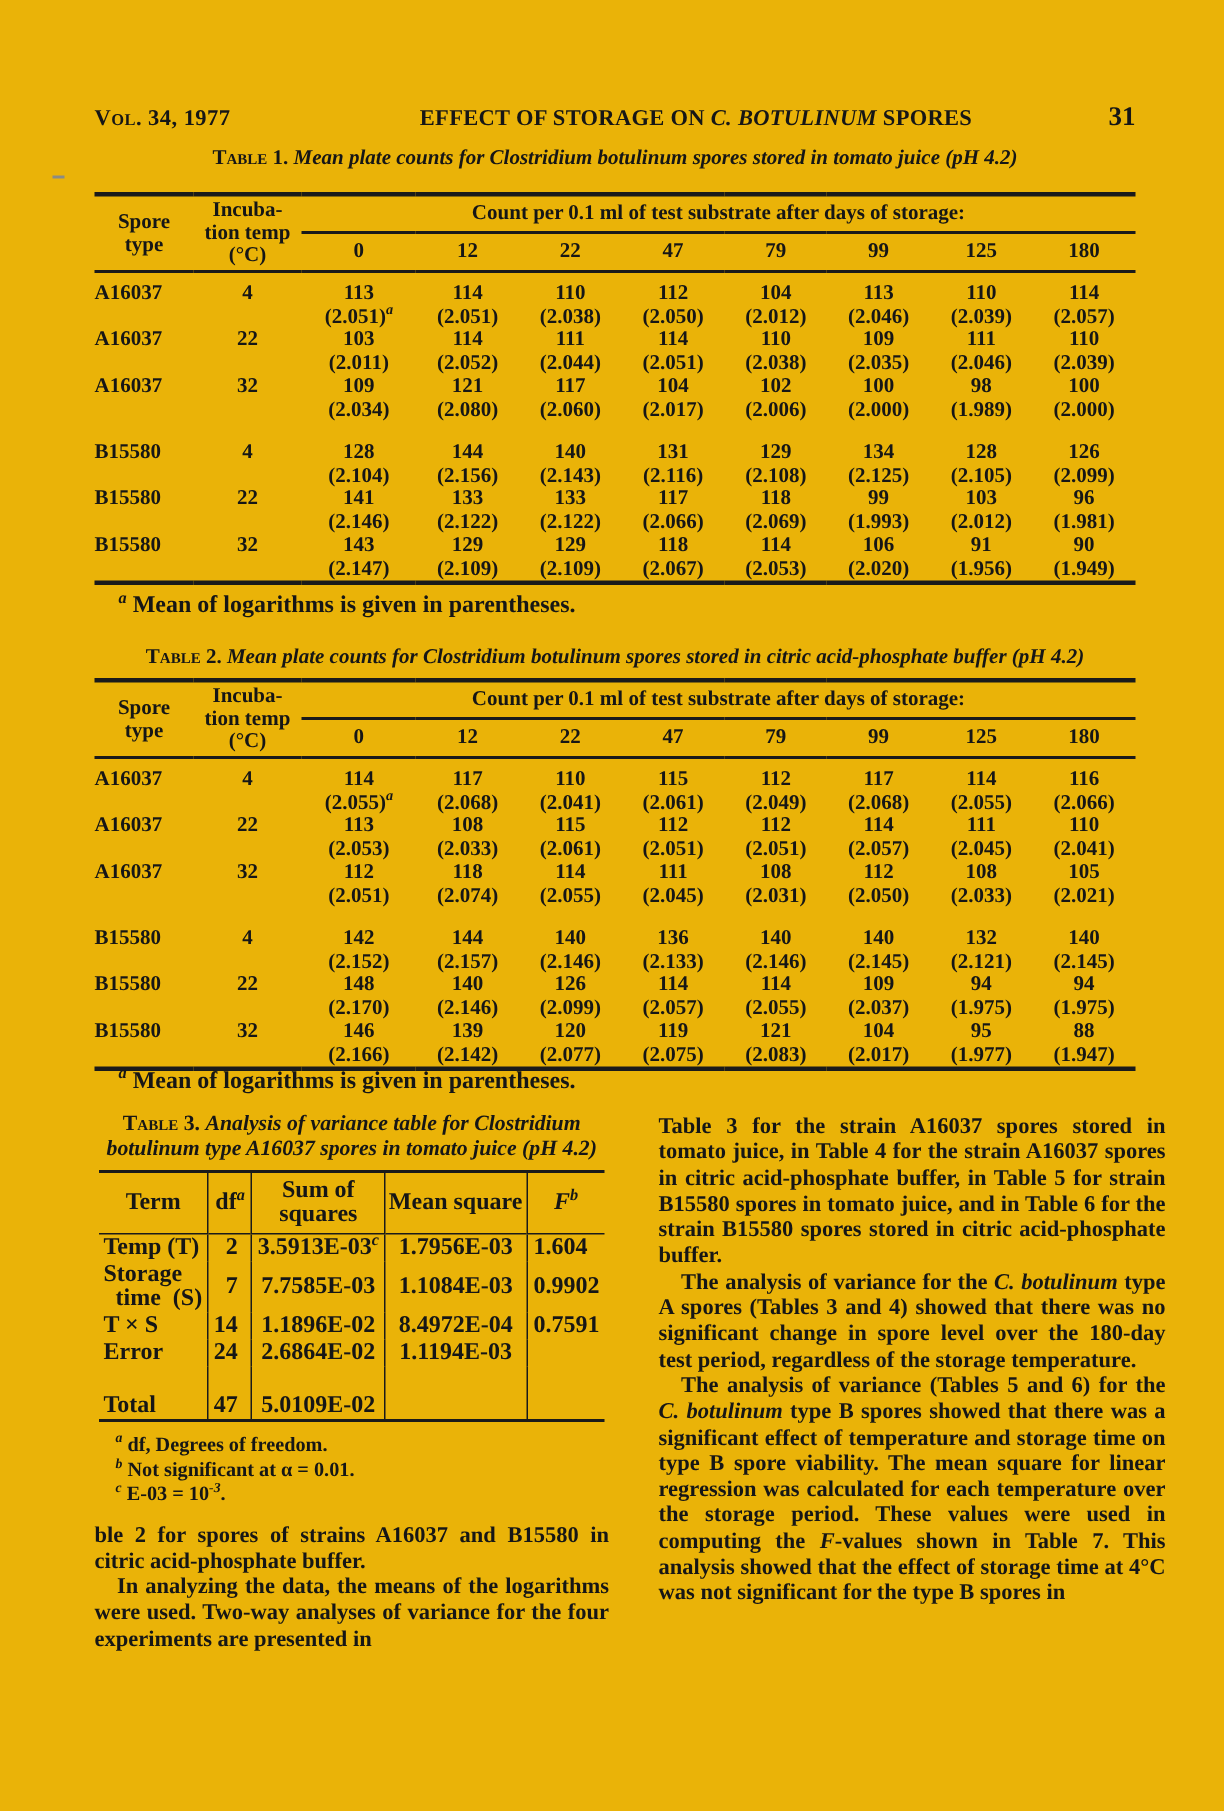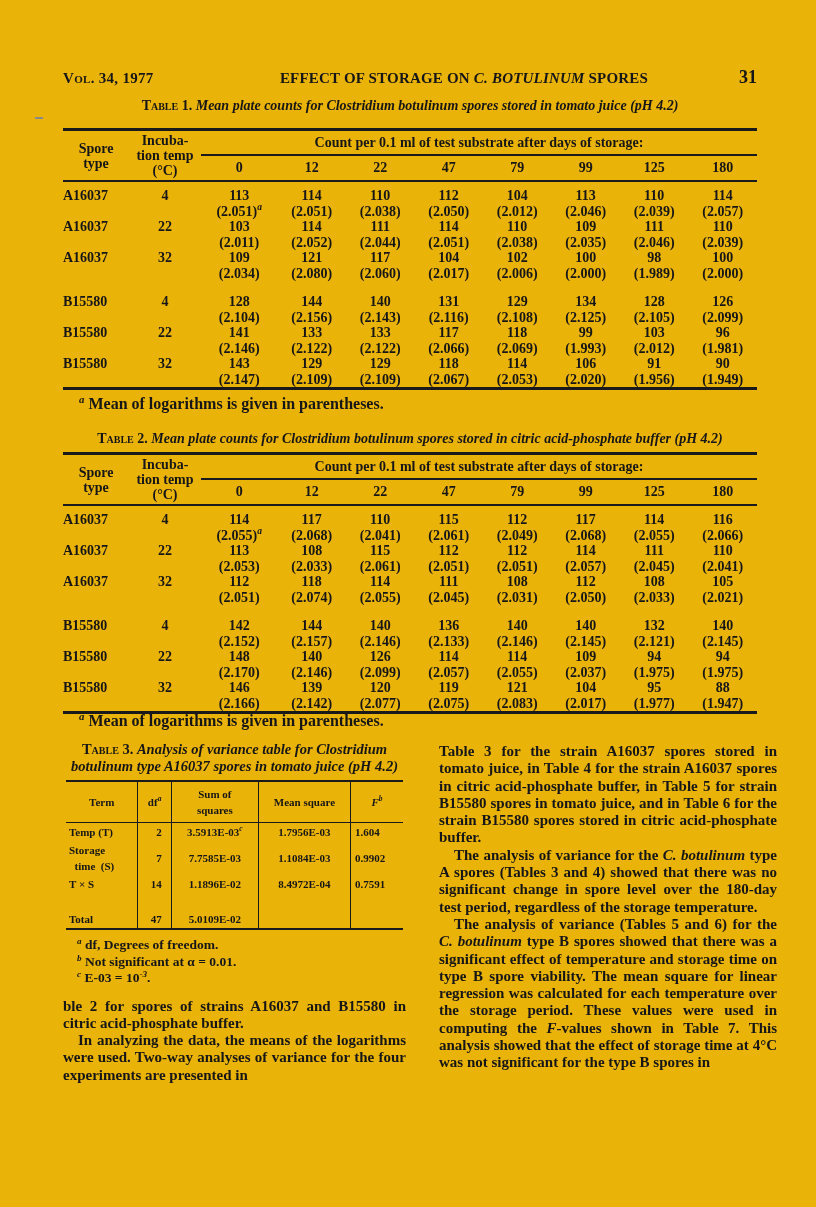--- a/index.html
+++ b/index.html
@@ -38,21 +38,21 @@
   .count-table tbody tr.first td{padding-top:6px;}
   .count-table tr.gap td{height:13px;}
 
   
   #columns{position:absolute;top:741px;left:63px;width:694px;height:380px;}
   .col-left{position:absolute;left:0;top:0;width:343px;}
   .col-right{position:absolute;left:376px;top:2px;width:338px;}
   .col-left .caption3{text-align:center;font-size:14.5px;line-height:17px;}
 
   #t3wrap{margin:5px auto 0;width:337px;}
-  #t3{border-collapse:collapse;width:100%;font-size:11px;
+  #t3{border-collapse:collapse;width:100%;font-size:16px;
       border-top:2.5px solid #1a1a1a;border-bottom:2.5px solid #1a1a1a;}
   #t3 thead{border-bottom:1.5px solid #1a1a1a;}
   #t3 th,#t3 td{border-left:1px solid #1a1a1a;padding:1px 3px;line-height:16px;}
   #t3 th.c0,#t3 td.c0{border-left:none;}
   #t3 th{text-align:center;vertical-align:middle;padding:4px 2px;}
   #t3 td.c0{text-align:left;}
   #t3 td.c1{text-align:right;padding-right:9px;}
   #t3 td.c2{text-align:center;}
   #t3 td.c3{text-align:center;}
   #t3 td.c4{text-align:left;padding-left:4px;}
@@ -604,20 +604,27 @@
                 <td class="c3">1.1084E-03</td>
                 <td class="c4">0.9902</td>
               </tr>
               <tr>
                 <td class="c0">T × S</td>
                 <td class="c1">14</td>
                 <td class="c2">1.1896E-02</td>
                 <td class="c3">8.4972E-04</td>
                 <td class="c4">0.7591</td>
               </tr>
+              <tr>
+                <td class="c0">Error</td>
+                <td class="c1">24</td>
+                <td class="c2">2.6864E-02</td>
+                <td class="c3">1.1194E-03</td>
+                <td class="c4"></td>
+              </tr>
               <tr class="spacer">
                 <td class="c0"></td>
                 <td class="c1"></td>
                 <td class="c2"></td>
                 <td class="c3"></td>
                 <td class="c4"></td>
               </tr>
               <tr>
                 <td class="c0">Total</td>
                 <td class="c1">47</td>

